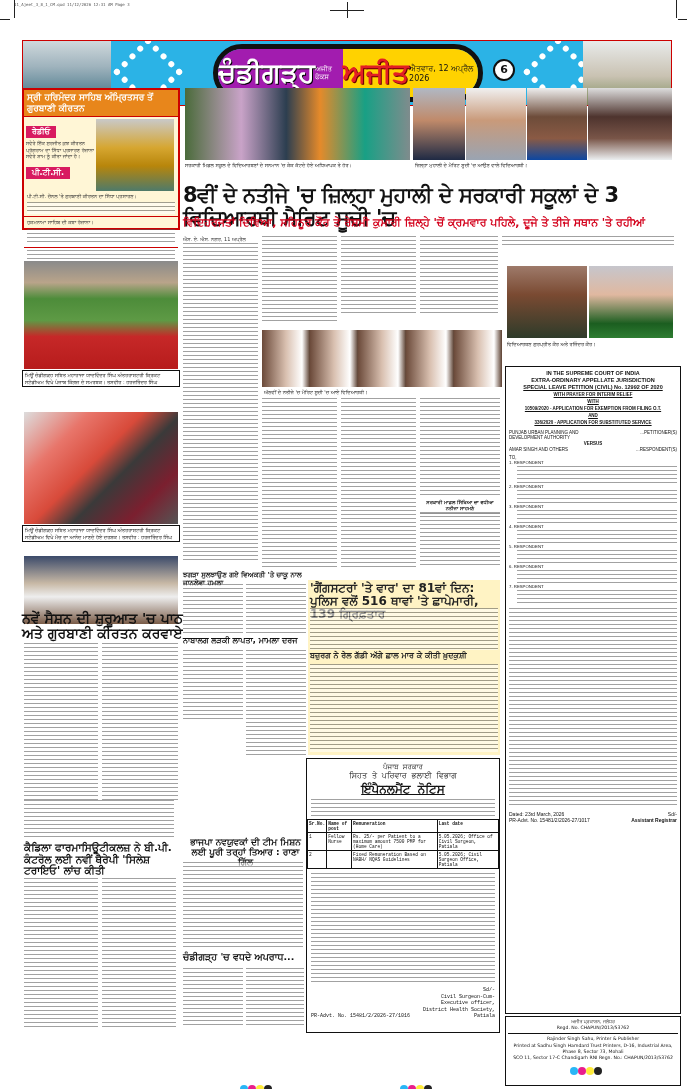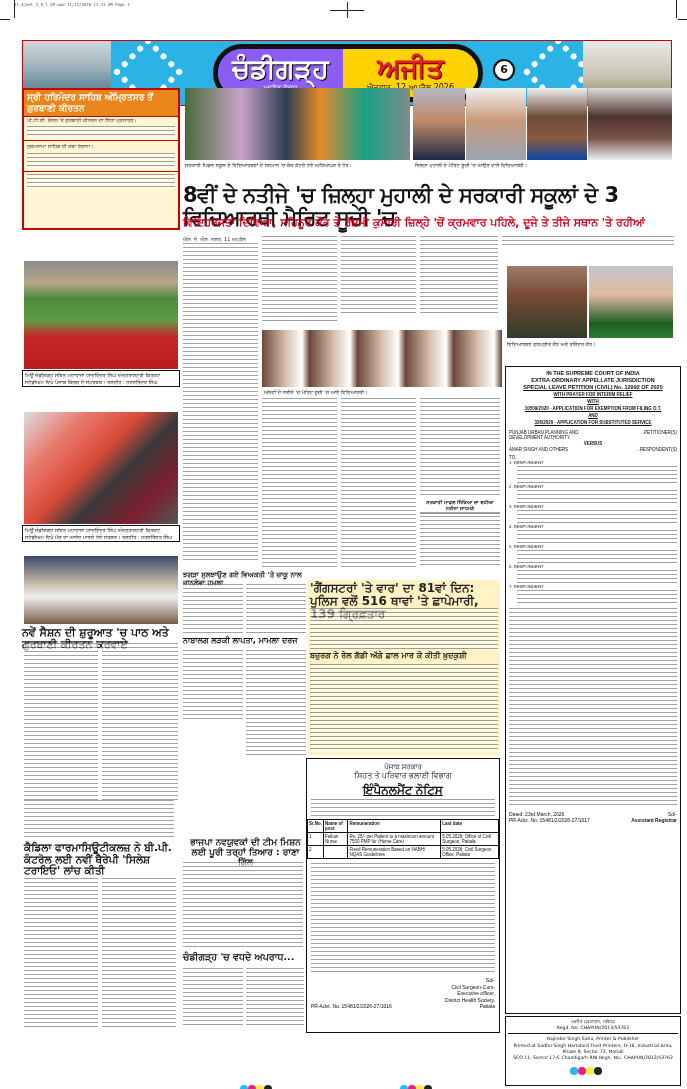--- a/index.html
+++ b/index.html
@@ -5,40 +5,40 @@
 *{box-sizing:border-box;margin:0;padding:0}
 body{width:687px;height:1089px;background:#fff;font-family:"DejaVu Sans",sans-serif;color:#111;position:relative;overflow:hidden}
 .abs{position:absolute}
 .slug{left:14px;top:2px;font-size:4px;color:#555;font-family:"DejaVu Sans Mono",monospace}
 .crop{position:absolute;background:#222}
 .masthead{left:22px;top:40px;width:650px;height:66px;border:1px solid #c00;background:#2bb3e6;overflow:hidden}
 .mh-photo-l{left:0;top:0;width:88px;height:64px;background:linear-gradient(180deg,#cfd8dc 0%,#9fb3bd 40%,#6b8f9e 70%,#3f6a5e 100%)}
 .mh-photo-r{right:0;top:0;width:88px;height:64px;background:linear-gradient(180deg,#e8eaea 0%,#c9c2b2 55%,#7a8a5a 100%)}
 .mh-pattern{top:6px;width:50px;height:50px;border:6px dotted #fff;transform:rotate(45deg)}
 .mh-pill{left:190px;top:3px;width:270px;height:58px;border-radius:30px;border:5px solid #111;overflow:hidden;display:flex}
-.mh-red{background:#8b5cf6;width:48%;height:100%;display:flex;flex-direction:column;align-items:center;justify-content:center}
-.mh-yel{background:#ffd200;width:52%;height:100%;display:flex;flex-direction:column;align-items:center;justify-content:center}
+.mh-red{background:#a21caf;width:48%;height:100%;display:flex;flex-direction:row;align-items:center;justify-content:center}
+.mh-yel{background:#ffd200;width:52%;height:100%;display:flex;flex-direction:row;align-items:center;justify-content:center}
 .mh-title1{font-size:27px;font-weight:bold;color:#fff;line-height:30px;text-shadow:1px 1px 0 #000}
 .mh-title2{font-size:27px;font-weight:bold;color:#e31e24;line-height:30px;text-shadow:1px 1px 0 #600}
 .mh-sub{font-size:7px;color:#fff}
 .mh-date{font-size:8px;color:#111}
 .mh-page{left:470px;top:18px;width:22px;height:22px;border-radius:50%;background:#fff;border:2px solid #111;font-size:11px;font-weight:bold;text-align:center;line-height:18px}
 .gold-box{left:22px;top:88px;width:158px;height:142px;background:#fff6d6;border:2px solid #c00}
 .gold-head{background:#e8861b;color:#fff;font-size:9px;font-weight:bold;padding:2px 3px;border-bottom:1px solid #c00}
 .tag{display:inline-block;background:#d81b60;color:#fff;font-size:8px;font-weight:bold;padding:1px 6px;margin:2px 0}
 .txt{font-size:5px;line-height:6.5px;color:#333}
 .ph{background:#7a6a5a;overflow:hidden}
 .caption{font-size:5px;line-height:6.5px;color:#222;padding:1px 2px}
 .headline{font-weight:bold;line-height:1.1;color:#111}
 .redhead{color:#d3001b;font-weight:bold}
 .grey-lines{background:repeating-linear-gradient(180deg,#555 0,#555 1px,#fff 1px,#fff 4px);opacity:.55}
 .legal{left:505px;top:366px;width:176px;height:648px;border:1px solid #111;padding:3px;font-family:"Liberation Sans",sans-serif}
 .legal .ctr{text-align:center;font-size:5.5px;font-weight:bold;line-height:7px}
 .u{text-decoration:underline}
-.notice{left:306px;top:758px;width:194px;height:275px;border:1px solid #111;font-family:Liberation Sans, sans-serif}
+.notice{left:306px;top:758px;width:194px;height:275px;border:1px solid #111;font-family:Liberation Mono, monospace}
 table.nt{border-collapse:collapse;width:100%;font-size:4.5px}
 table.nt td,table.nt th{border:1px solid #111;padding:1px;vertical-align:top;text-align:left}
 .regbox{left:505px;top:1016px;width:176px;height:70px;border:1px solid #111;font-size:4.6px;text-align:center;line-height:6.2px;padding:2px}
 .colorbar{height:8px;width:8px;border-radius:50%;display:inline-block}
 </style>
 </head>
 <body>
 
 <div class="abs slug">11_Ajeet_3_8_1_CM.qxd  11/12/2026  12:31 AM  Page 3</div>
 <div class="crop" style="left:14px;top:0;width:1px;height:18px"></div>
@@ -61,34 +61,42 @@
       <div class="mh-title2">ਅਜੀਤ</div>
       <div class="mh-date">ਐਤਵਾਰ, 12 ਅਪ੍ਰੈਲ 2026</div>
     </div>
   </div>
   <div class="abs mh-page">6</div>
   <div class="abs mh-photo-r"></div>
 </div>
 
 <div class="abs gold-box">
   <div class="gold-head">ਸ੍ਰੀ ਹਰਿਮੰਦਰ ਸਾਹਿਬ ਅੰਮ੍ਰਿਤਸਰ ਤੋਂ ਗੁਰਬਾਣੀ ਕੀਰਤਨ</div>
+  <div style="display:flex;padding:2px">
+    <div style="width:70px">
+      <span class="tag">ਰੇਡੀਓ</span>
+      <div class="txt">ਸਵੇਰੇ ਇੱਕ ਸੁਰਜੀਤ ਕੁਝ ਕੀਰਤਨ ਪ੍ਰੋਗਰਾਮ ਦਾ ਸਿੱਧਾ ਪ੍ਰਸਾਰਣ ਰੋਜ਼ਾਨਾ ਸਵੇਰੇ ਸ਼ਾਮ ਨੂੰ ਕੀਤਾ ਜਾਂਦਾ ਹੈ।</div>
+      <span class="tag">ਪੀ.ਟੀ.ਸੀ.</span>
+    </div>
+    <div class="ph" style="width:78px;height:72px;background:linear-gradient(180deg,#c9c9c9 0%,#d6a630 40%,#b8860b 65%,#4e7a6a 100%)"></div>
+  </div>
   <div class="txt" style="padding:0 3px">ਪੀ.ਟੀ.ਸੀ. ਚੈਨਲ 'ਤੇ ਗੁਰਬਾਣੀ ਕੀਰਤਨ ਦਾ ਸਿੱਧਾ ਪ੍ਰਸਾਰਣ।</div>
   <div class="grey-lines" style="margin:2px 3px;height:12px"></div>
   <div style="border-top:1px solid #c00;margin:2px 0;padding:2px 3px" class="txt">ਹੁਕਮਨਾਮਾ ਸਾਹਿਬ ਦੀ ਕਥਾ ਰੋਜ਼ਾਨਾ।</div>
   <div class="grey-lines" style="margin:2px 3px;height:16px"></div>
   <div style="border-top:1px solid #c00;margin:2px 0"></div>
   <div class="grey-lines" style="margin:2px 3px;height:14px"></div>
 </div>
 
 <div class="abs ph" style="left:24px;top:261px;width:154px;height:108px;background:linear-gradient(180deg,#8a8a8a 0%,#b9a48a 20%,#4d8c3a 35%,#5e9a45 55%,#c62828 70%,#b71c1c 100%)"></div>
 <div class="abs caption" style="left:22px;top:370px;width:158px;border:1px solid #111">ਮਿਊਂ ਚੰਡੀਗੜ੍ਹ ਸਥਿਤ ਮਹਾਰਾਜਾ ਯਾਦਵਿੰਦਰ ਸਿੰਘ ਅੰਤਰਰਾਸ਼ਟਰੀ ਕ੍ਰਿਕਟ ਸਟੇਡੀਅਮ ਵਿਖੇ ਪੰਜਾਬ ਕਿੰਗਜ਼ ਦੇ ਸਮਰਥਕ। ਤਸਵੀਰ : ਹਰਜਤਿੰਦਰ ਸਿੰਘ</div>
 <div class="abs ph" style="left:24px;top:412px;width:154px;height:112px;background:linear-gradient(135deg,#ddd 0%,#e8756a 25%,#d84a3a 45%,#3a3a3a 60%,#7b1f2f 80%,#555 100%)"></div>
 <div class="abs caption" style="left:22px;top:525px;width:158px;border:1px solid #111">ਮਿਊਂ ਚੰਡੀਗੜ੍ਹ ਸਥਿਤ ਮਹਾਰਾਜਾ ਯਾਦਵਿੰਦਰ ਸਿੰਘ ਅੰਤਰਰਾਸ਼ਟਰੀ ਕ੍ਰਿਕਟ ਸਟੇਡੀਅਮ ਵਿਖੇ ਮੈਚ ਦਾ ਆਨੰਦ ਮਾਣਦੇ ਹੋਏ ਦਰਸ਼ਕ। ਤਸਵੀਰ : ਹਰਜਤਿੰਦਰ ਸਿੰਘ</div>
 <div class="abs ph" style="left:24px;top:556px;width:154px;height:68px;background:linear-gradient(180deg,#3b4a6a 0%,#c7b8a5 40%,#eee 60%,#7a5c48 100%)"></div>
-<div class="abs headline" style="left:22px;top:627px;width:180px;font-size:11px">ਨਵੇਂ ਸੈਸ਼ਨ ਦੀ ਸ਼ੁਰੂਆਤ 'ਚ ਪਾਠ ਅਤੇ ਗੁਰਬਾਣੀ ਕੀਰਤਨ ਕਰਵਾਏ</div>
+<div class="abs headline" style="left:22px;top:611px;width:180px;font-size:14px">ਨਵੇਂ ਸੈਸ਼ਨ ਦੀ ਸ਼ੁਰੂਆਤ 'ਚ ਪਾਠ ਅਤੇ ਗੁਰਬਾਣੀ ਕੀਰਤਨ ਕਰਵਾਏ</div>
 <div class="abs grey-lines" style="left:24px;top:643px;width:74px;height:160px"></div>
 <div class="abs grey-lines" style="left:102px;top:643px;width:76px;height:160px"></div>
 <div class="abs grey-lines" style="left:24px;top:800px;width:150px;height:38px"></div>
 <div class="abs headline" style="left:24px;top:842px;width:150px;font-size:10.5px">ਕੈਡਿਲਾ ਫਾਰਮਾਸਿਊਟੀਕਲਜ਼ ਨੇ ਬੀ.ਪੀ. ਕੰਟਰੋਲ ਲਈ ਨਵੀਂ ਥੈਰੇਪੀ 'ਸਿਲੇਸ਼ ਟਰਾਇਓ' ਲਾਂਚ ਕੀਤੀ</div>
 <div class="abs grey-lines" style="left:24px;top:878px;width:74px;height:150px"></div>
 <div class="abs grey-lines" style="left:102px;top:878px;width:74px;height:150px"></div>
 
 <div class="abs ph" style="left:185px;top:88px;width:225px;height:72px;background:linear-gradient(90deg,#4a6b3a 0%,#c9a3c8 25%,#2c3e50 45%,#e58a2a 60%,#18a085 80%,#7f8c8d 100%)"></div>
 <div class="abs caption" style="left:183px;top:161px;width:230px">ਸਰਕਾਰੀ ਮਿਡਲ ਸਕੂਲ ਦੇ ਵਿਦਿਆਰਥਣਾਂ ਦੇ ਸਨਮਾਨ 'ਚ ਕੇਕ ਕੱਟਦੇ ਹੋਏ ਅਧਿਆਪਕ ਤੇ ਹੋਰ।</div>
 <div class="abs ph" style="left:413px;top:88px;width:52px;height:72px;background:linear-gradient(180deg,#b0b8c4 0%,#c08a6a 45%,#1f2a44 100%)"></div>

